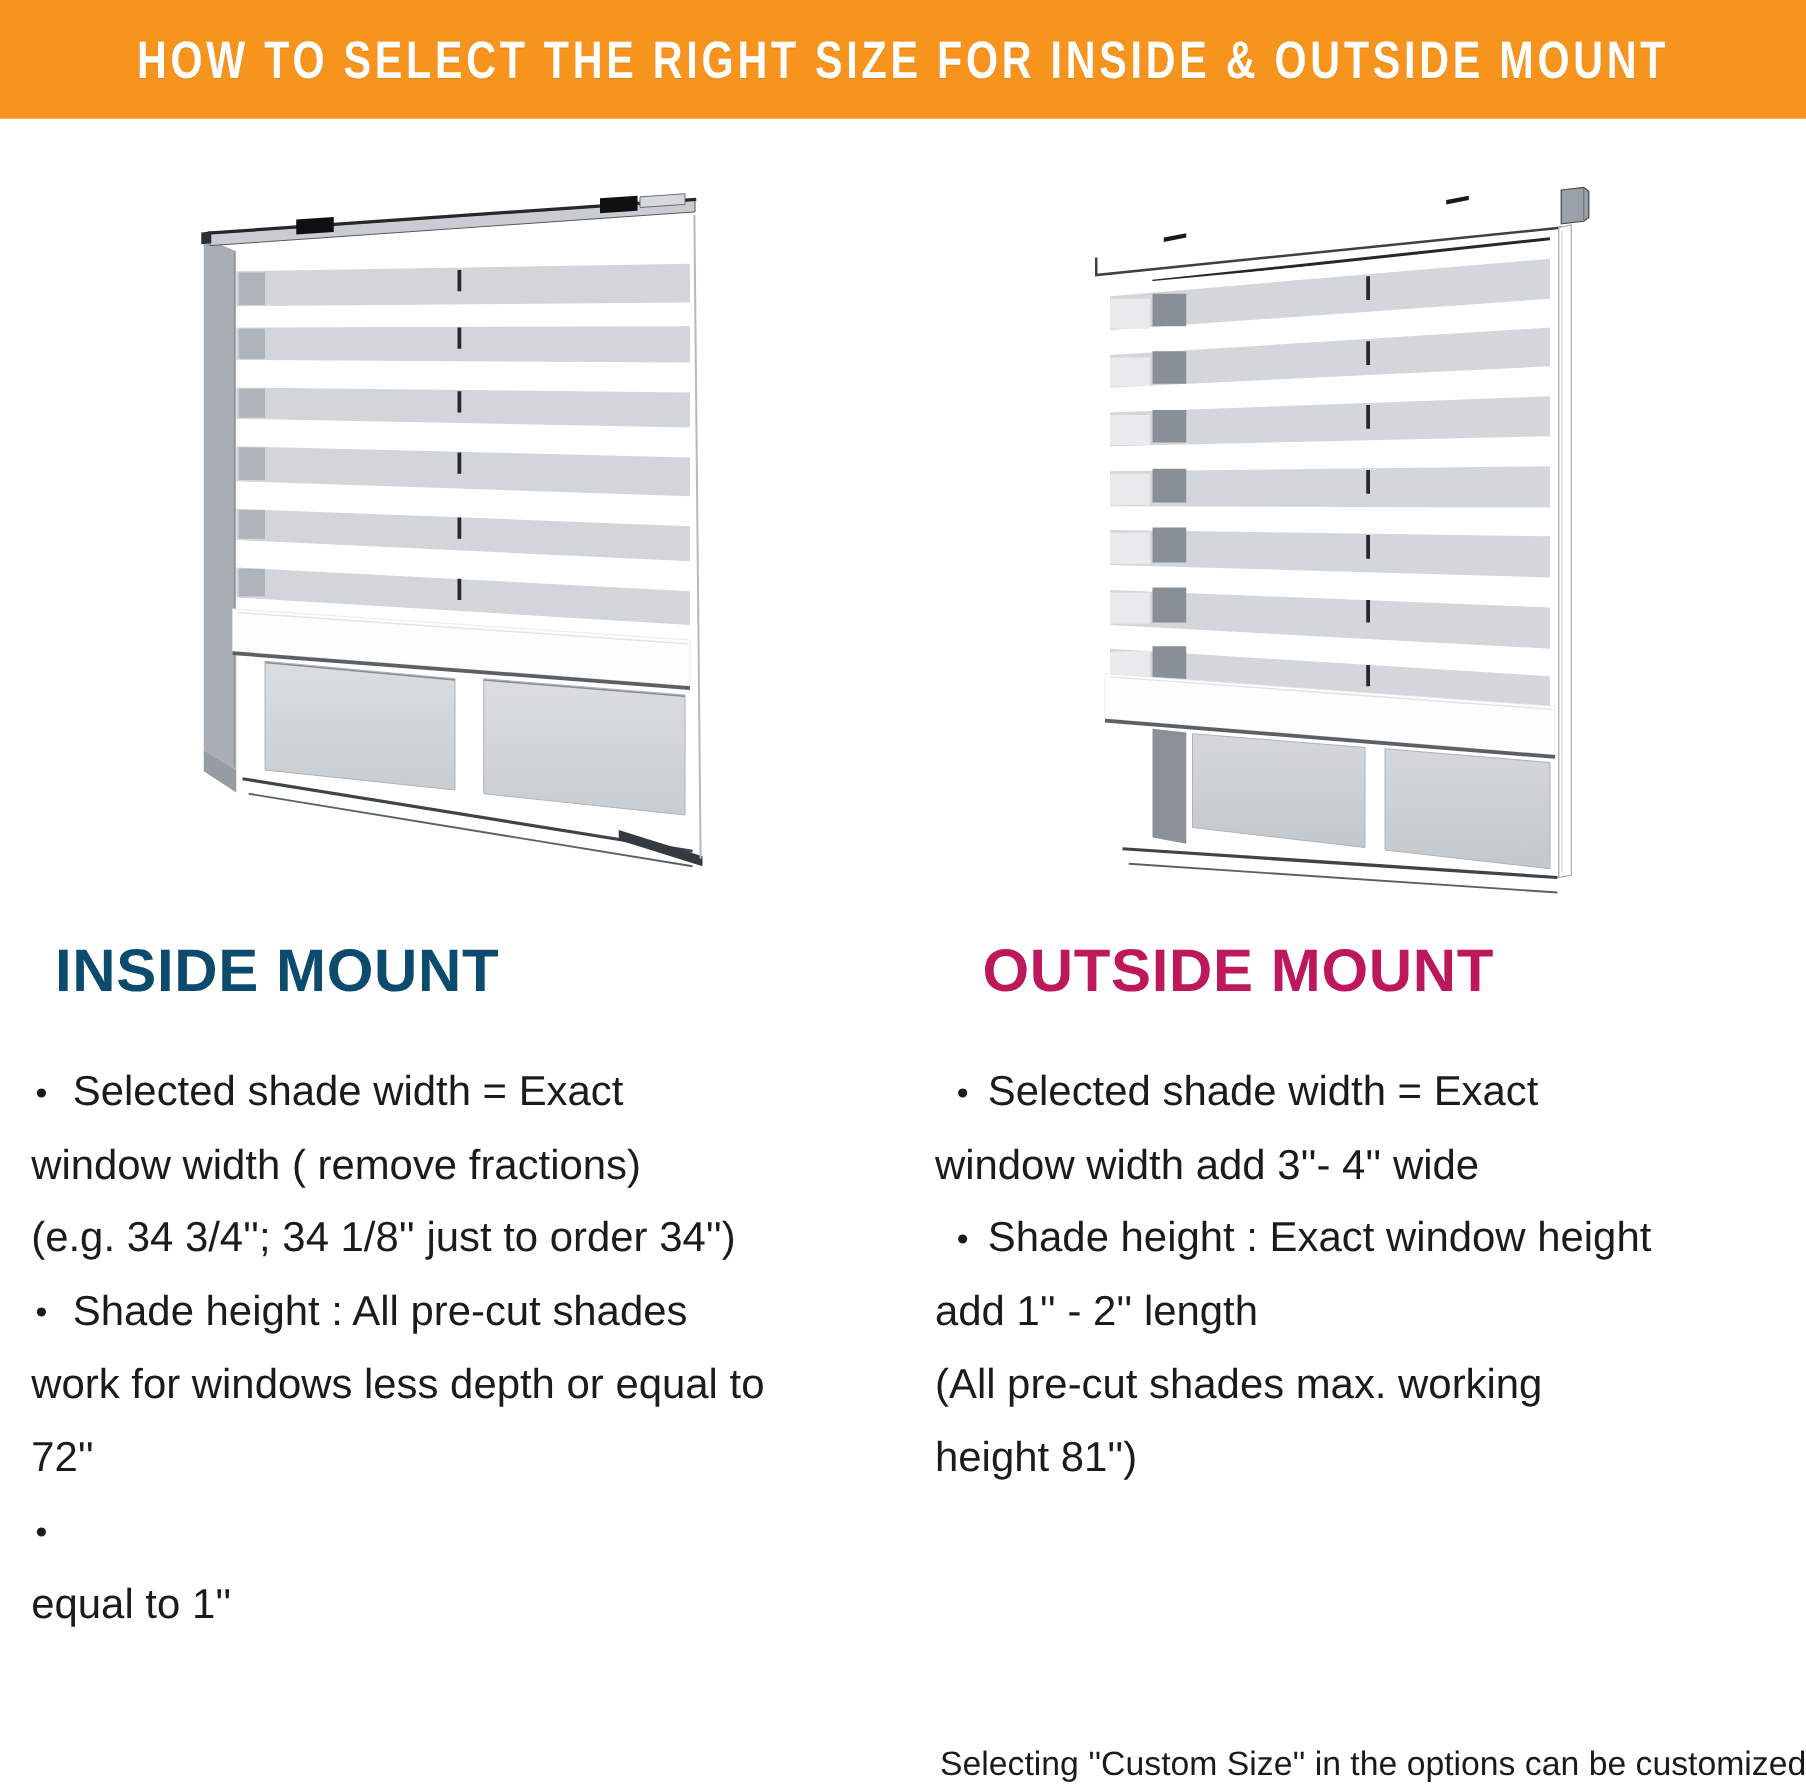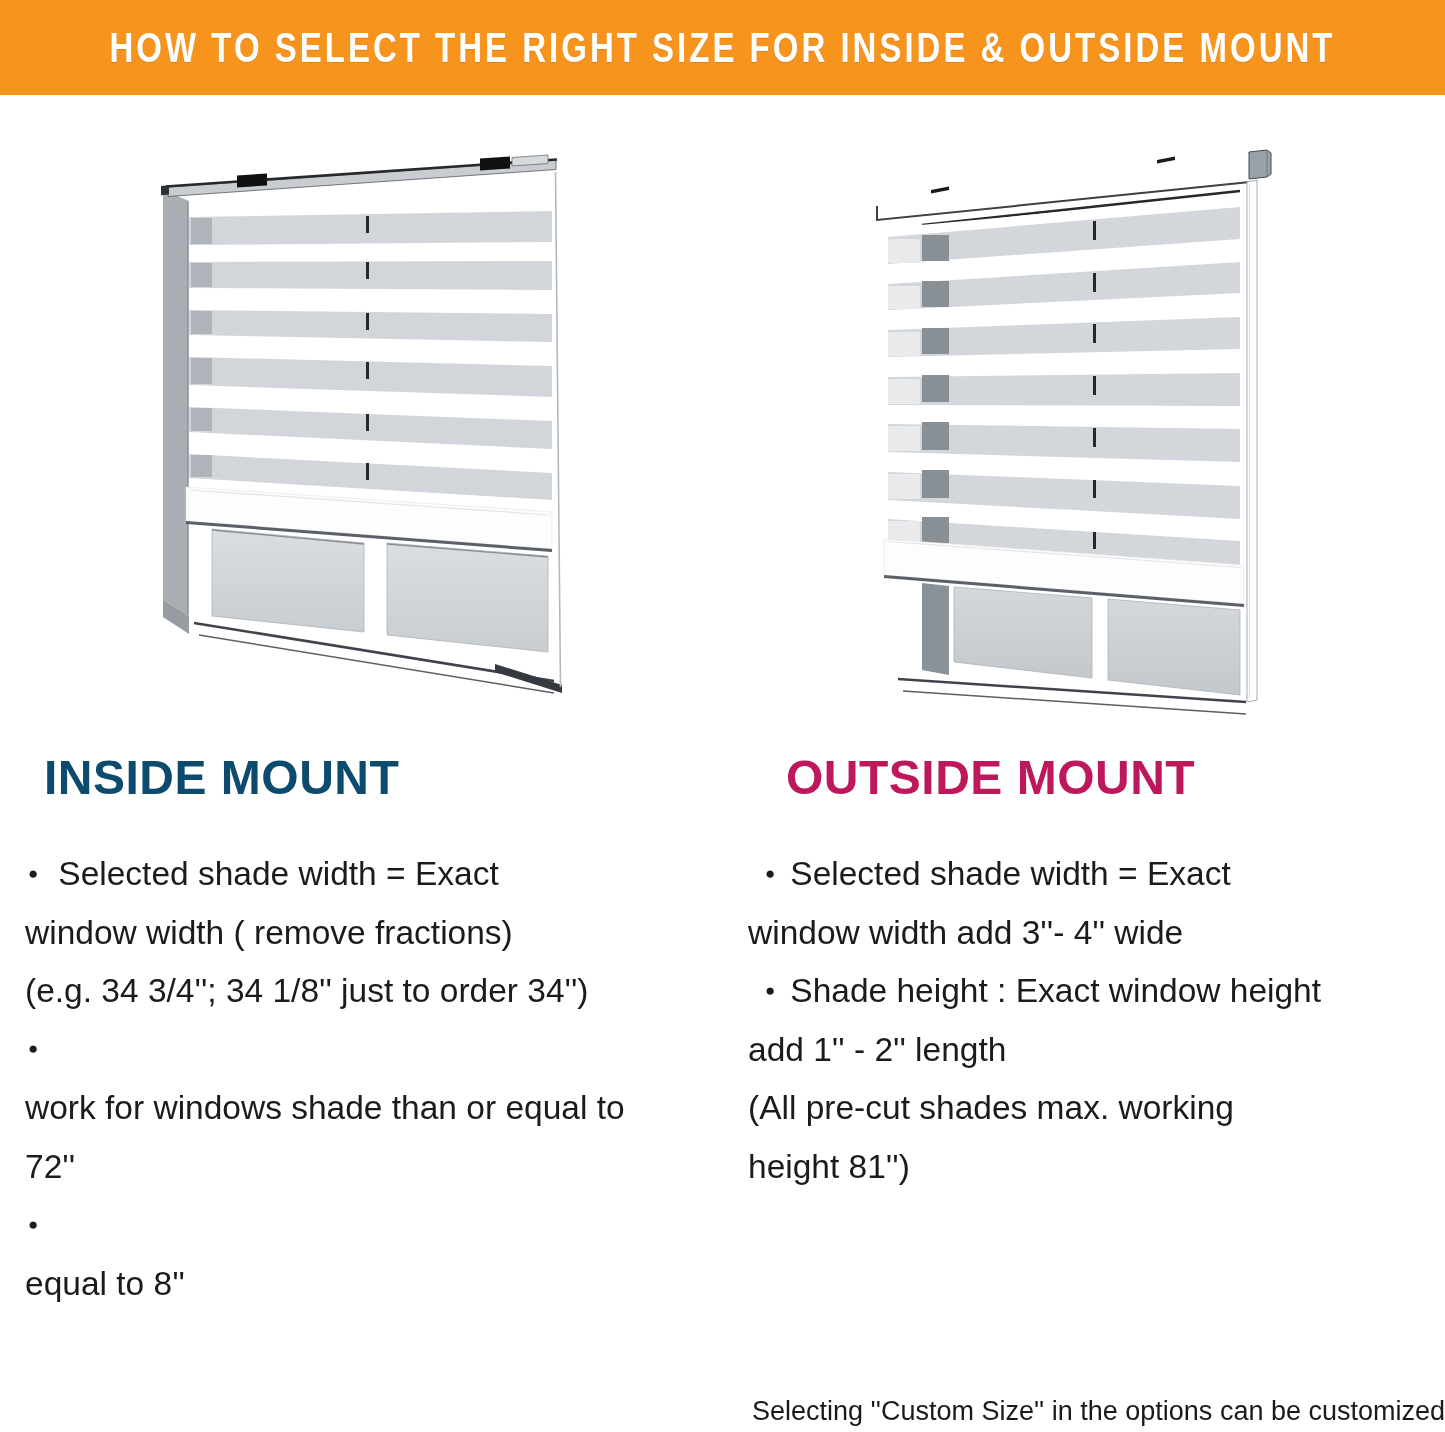--- a/index.html
+++ b/index.html
@@ -203,32 +203,33 @@
         <span>Selected shade width = Exact</span>
       </div>
       <div class="line">
         <span>window width ( remove fractions)</span>
       </div>
       <div class="line">
         <span>(e.g. 34 3/4''; 34 1/8'' just to order 34'')</span>
       </div>
       <div class="line">
         <span class="dot">●</span>
-      </div>
-      <div class="line">
-        <span>work for windows shade than or equal to</span>
+        <span>Shade height : All pre-cut shades</span>
+      </div>
+      <div class="line">
+        <span>work for windows less depth or equal to</span>
       </div>
       <div class="line">
         <span>72''</span>
       </div>
       <div class="line">
         <span class="dot">●</span>
       </div>
       <div class="line">
-        <span>equal to 8''</span>
+        <span>equal to 1''</span>
       </div>
     </div>
   <div class="lines outside">
       <div class="line">
         <span class="dot">●</span>
         <span>Selected shade width = Exact</span>
       </div>
       <div class="line">
         <span>window width add 3''- 4'' wide</span>
       </div>

